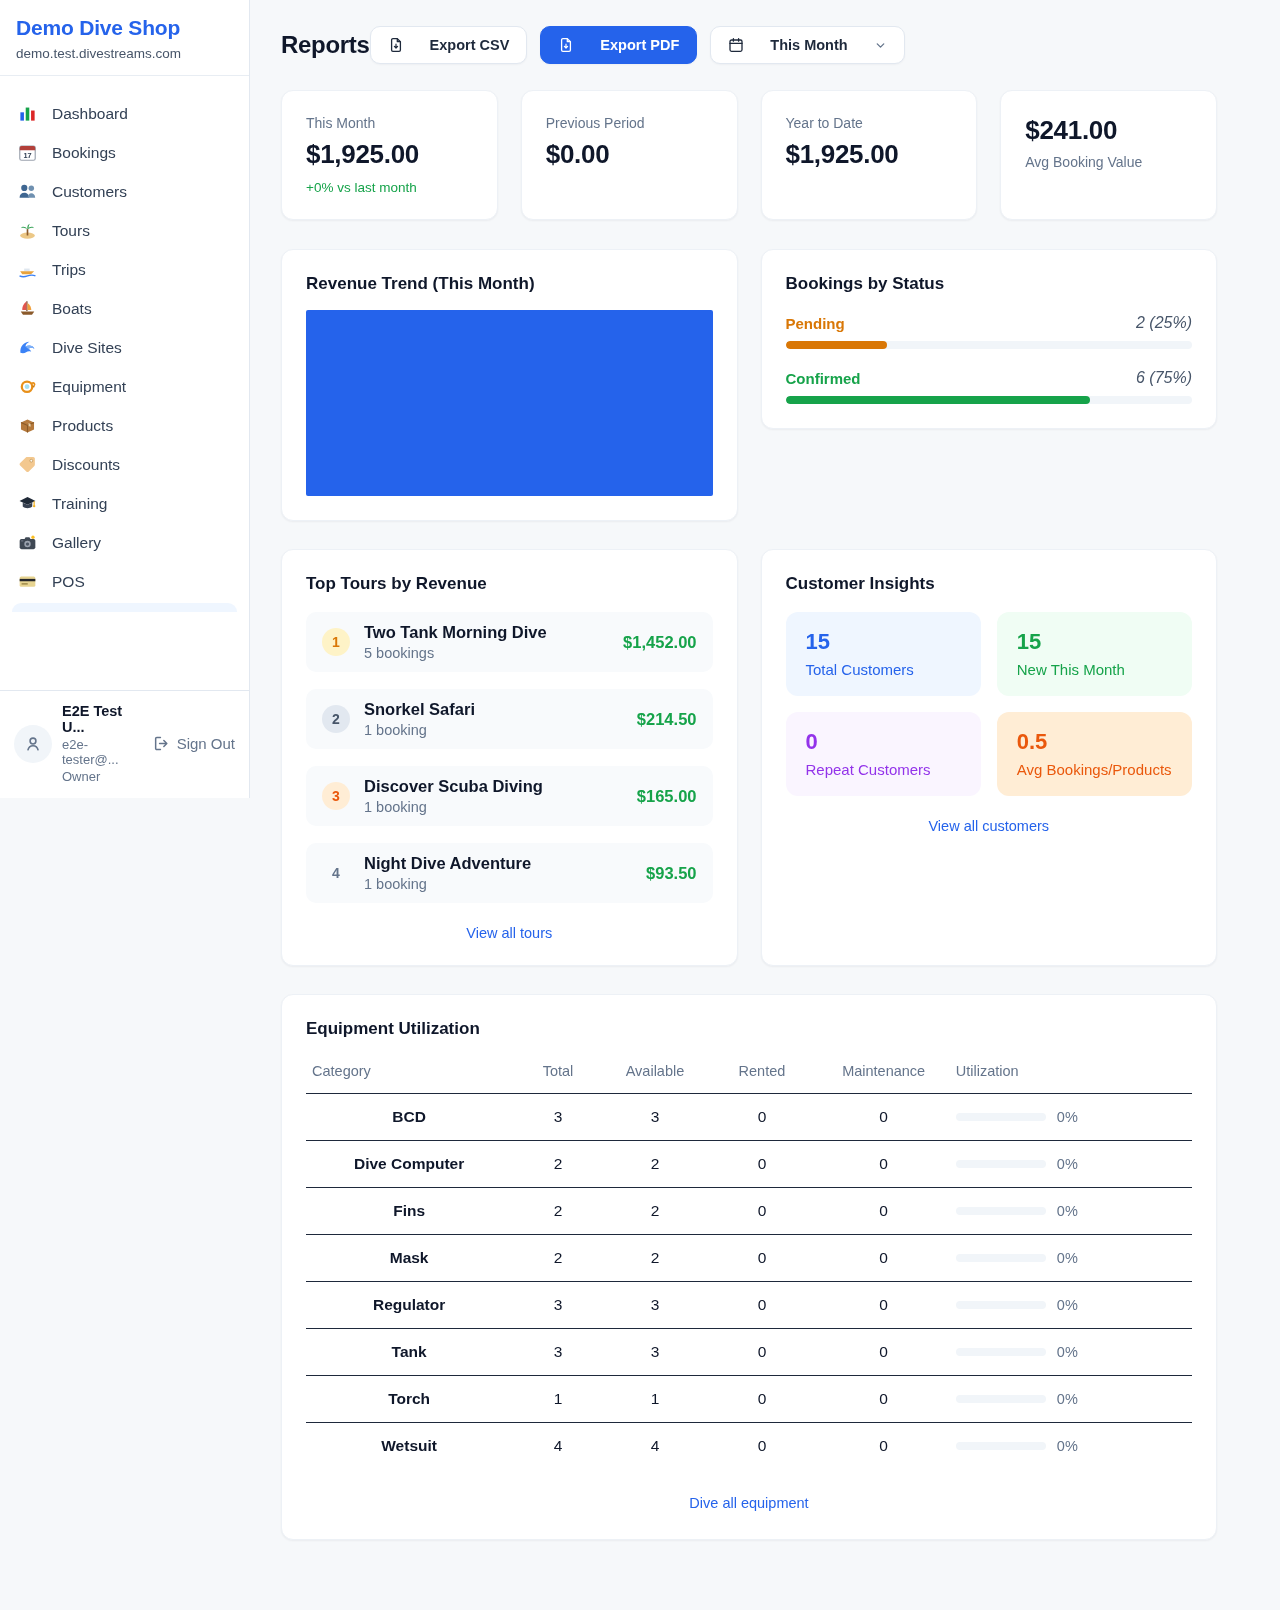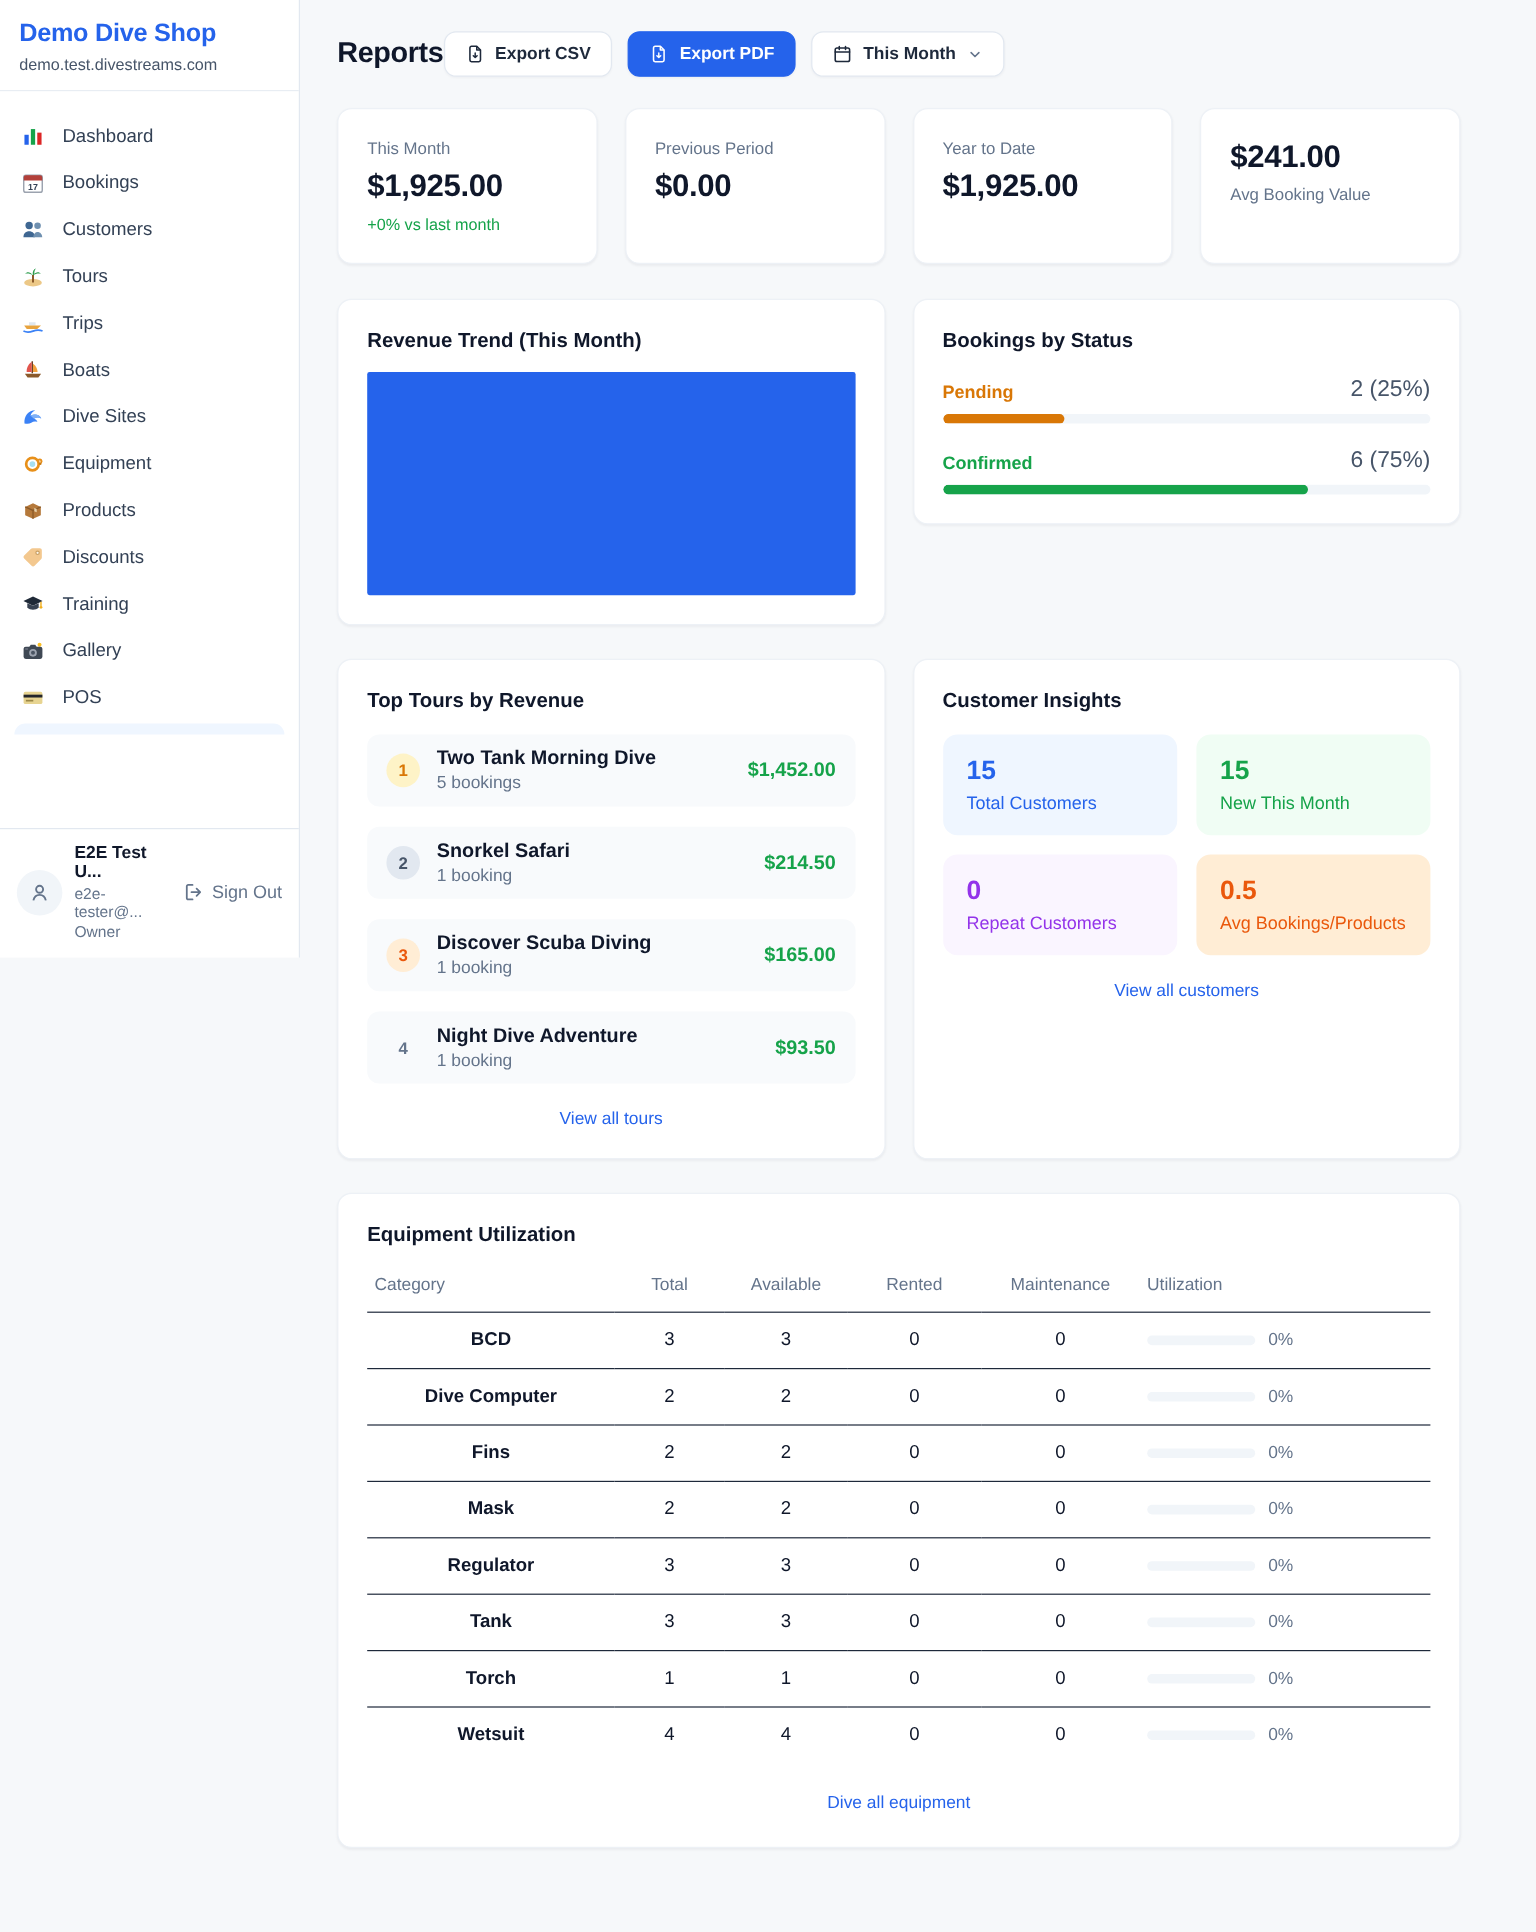--- a/index.html
+++ b/index.html
@@ -43,21 +43,21 @@
     display:flex; align-items:flex-start; gap:7px; color:#64748b; font-size:15px;
     background:none; border:none; cursor:pointer; flex:none;
     font-family:inherit;
   }
   
   .main { margin-left:250px; padding:26px 63px 40px 31px; }
   .page-header { display:flex; align-items:center; justify-content:flex-start; margin-bottom:26px; }
   .page-title { font-size:24px; font-weight:800; letter-spacing:-.3px; }
   .header-actions { display:flex; gap:13px; }
   .btn {
-    display:flex; align-items:center; gap:9px; font-family:inherit;
+    display:flex; align-items:center; gap:26px; font-family:inherit;
     font-size:14.5px; font-weight:600; border-radius:10px; padding:10px 17px;
     cursor:pointer; background:#fff; color:#1e293b; border:1px solid #e2e8f0;
     box-shadow:0 1px 2px rgba(15,23,42,.04);
   }
   .btn-primary { background:#2563eb; color:#fff; border-color:#2563eb; }
   .btn svg { width:16px; height:16px; }
   
   .card {
     background:#fff; border-radius:12px; border:1px solid #edf1f6;
     box-shadow:0 1px 2px rgba(15,23,42,.05); padding:24px;
@@ -69,25 +69,25 @@
   .stat-value { font-size:26px; font-weight:800; margin-top:8px; letter-spacing:-.3px; }
   .stat-delta { font-size:13.5px; color:#16a34a; margin-top:10px; }
   .stat-card.reversed .stat-value { margin-top:0; }
   .stat-card.reversed .stat-label { margin-top:8px; }
   .two-col { display:grid; grid-template-columns:1fr 1fr; gap:23px; margin-bottom:28px; align-items:start; }
   .two-col.stretch { align-items:stretch; }
   
   .chart-block { margin-top:16px; height:186px; border-radius:2px; background:#2563eb; }
   
   .status-row { margin-top:20px; }
-  .status-head { display:flex; justify-content:space-between; align-items:flex-end; }
+  .status-head { display:flex; justify-content:space-between; align-items:center; }
   .status-label { font-size:15px; font-weight:700; }
   .status-label.pending { color:#d97706; }
   .status-label.confirmed { color:#16a34a; }
-  .status-value { font-size:19px; color:#475569; }
+  .status-value { font-size:16px; color:#475569;font-style:italic; }
   .bar-track { margin-top:9px; height:8px; border-radius:4px; background:#f1f5f9; overflow:hidden; }
   .bar-fill { height:100%; border-radius:4px; }
   .bar-fill.pending { background:#d97706; }
   .bar-fill.confirmed { background:#16a34a; }
   
   .tour-list { margin-top:18px; display:flex; flex-direction:column; gap:17px; }
   .tour-item {
     background:#f8fafc; border-radius:10px; padding:11px 16px; min-height:60px;
     display:flex; align-items:center; gap:14px;
   }

